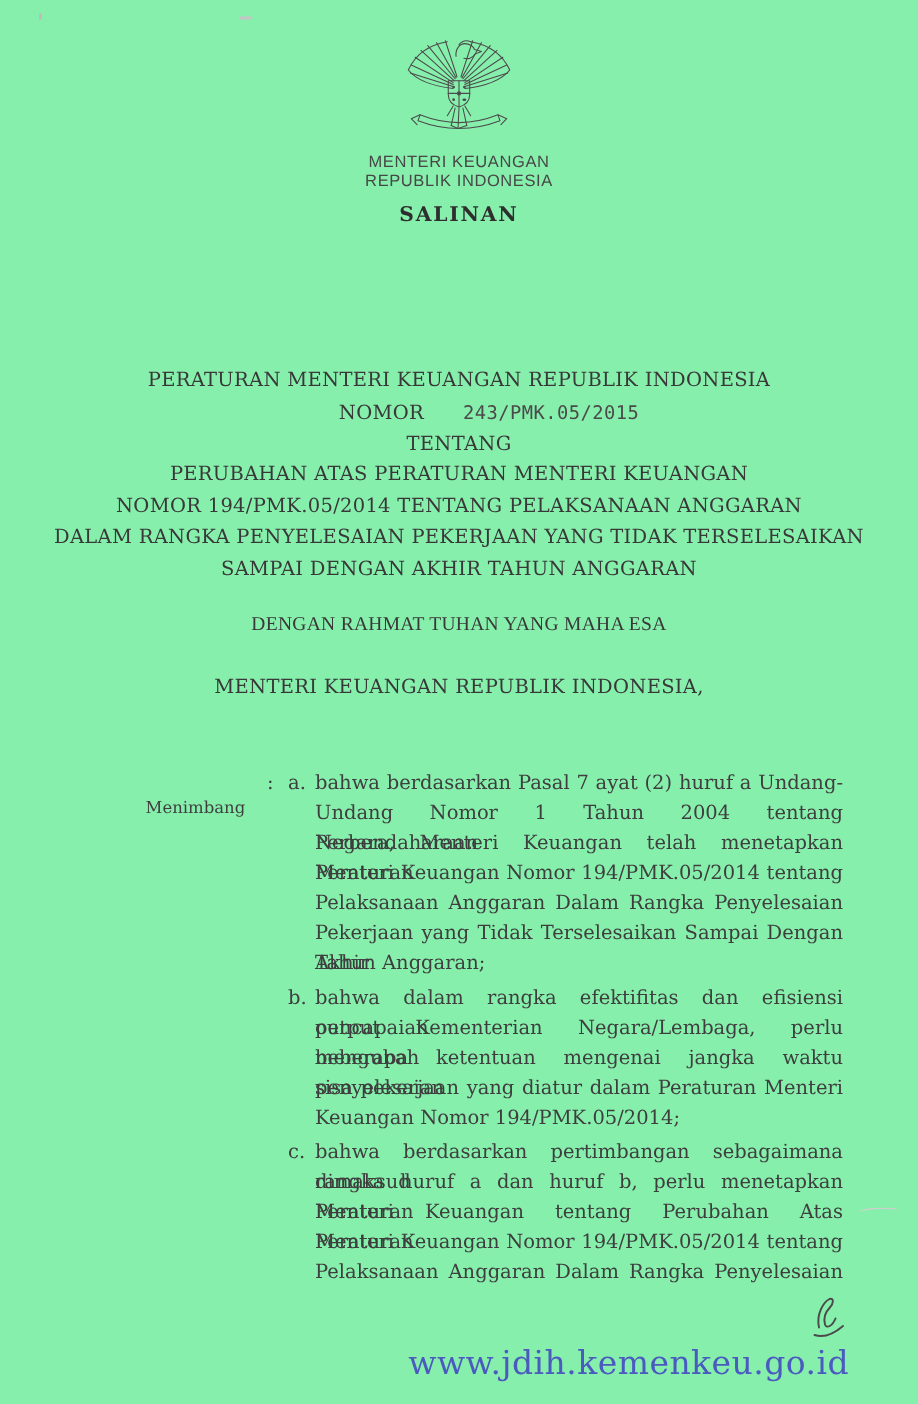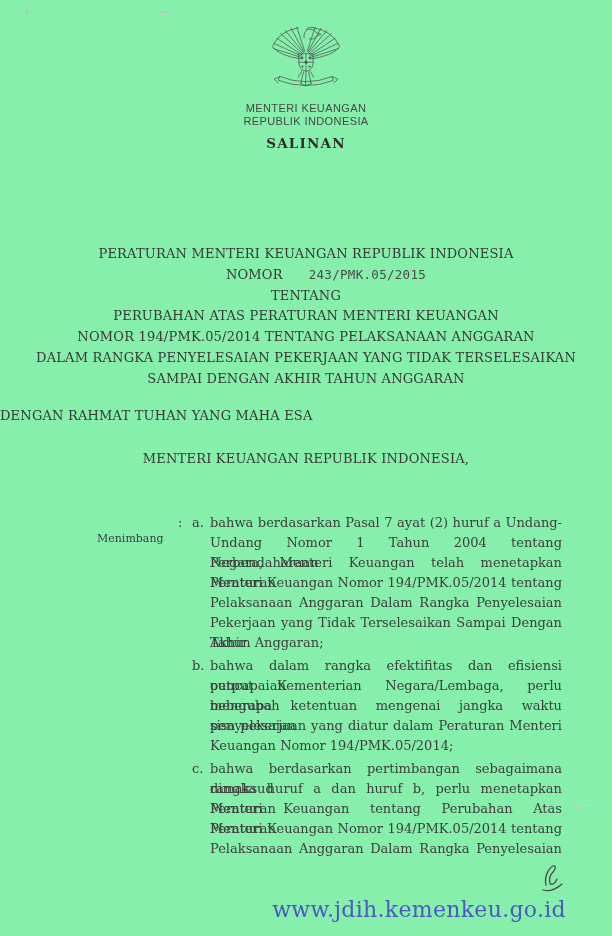--- a/index.html
+++ b/index.html
@@ -37,22 +37,22 @@
   .title-line{
     font-size:13px;line-height:20.8px;
     letter-spacing:0.2px;white-space:nowrap;
   }
   .nomor-row{display:flex;justify-content:center;align-items:baseline;padding-left:40px;}
   .nomor-value{
     font-family:"DejaVu Sans Mono", monospace;
     font-size:12.5px;margin-left:26px;color:#4a4a4a;letter-spacing:0.3px;
   }
   .invocation{
-    position:absolute;top:408px;left:0;width:612px;text-align:left;
-    font-size:13px;color:#383838;letter-spacing:0.2px;
+    position:absolute;top:408px;left:0;width:612px;text-align:center;
+    font-size:13px;color:#383838;letter-spacing:0.2px;font-family:Liberation Serif, serif;
   }
   .authority{
     position:absolute;top:451px;left:0;width:612px;text-align:center;
     font-size:13px;color:#383838;letter-spacing:0.2px;
   }
   
   .considerations{
     position:absolute;top:513px;left:97px;width:465px;
     font-size:13px;line-height:20px;color:#3e3e3e;
   }

